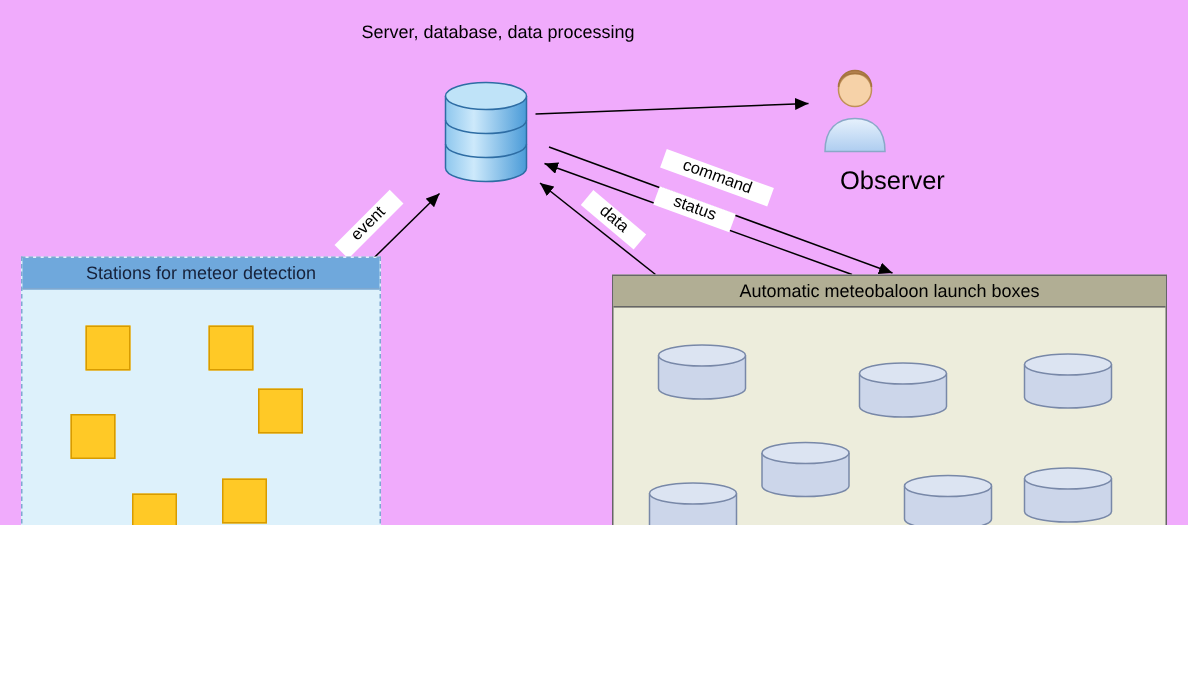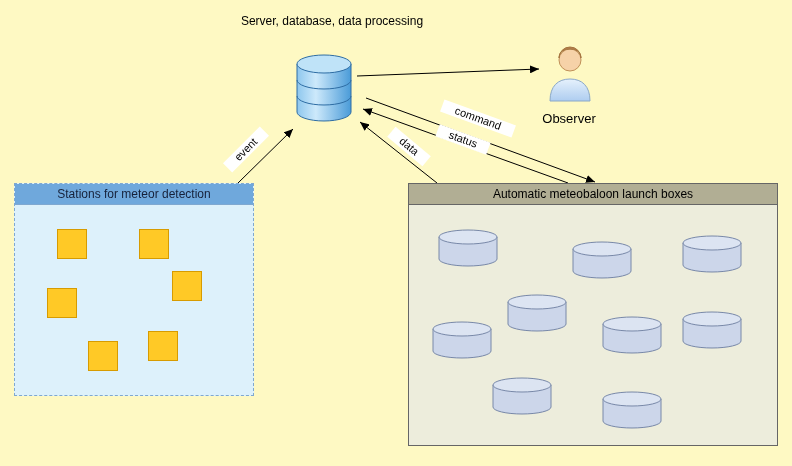--- a/index.html
+++ b/index.html
@@ -1,38 +1,38 @@
 <!DOCTYPE html>
 <html style="--station-header: #6FA8DC; --station-body: #DDF1FB; --station-border: #7FA8D0; --node-fill: #FFC926; --node-border: #D79B00; --launch-header: #B1AE94; --launch-body: #EDEDDC; --launch-border: #666666;"><head>
 <meta charset="utf-8">
 <style>
   * { margin:0; padding:0; box-sizing:border-box; }
   html,body { background:#fff; }
   body { font-family:"Liberation Sans", sans-serif; color:#000; }
-  #canvas { position:relative; width:792px; height:466px; background:#fef9c3; overflow:hidden; }
+  #canvas { position:relative; width:792px; height:350px; background:#f0abfc; overflow:hidden; }
 
   #edges-layer { position:absolute; left:0; top:0; width:792px; height:466px; pointer-events:none; }
   #edges-layer line { stroke:#000; stroke-width:1; }
 
   .node-label { position:absolute; font-size:12px; text-align:center; }
   #server-label { left:232px; top:14px; width:200px; }
-  #observer-label { left:539px; top:111px; width:60px; font-size:13px; }
+  #observer-label { left:560px; top:111px; width:60px; font-size:17px; }
 
   #server-icon { position:absolute; left:293px; top:53px; width:62px; height:70px; }
   #observer-icon { position:absolute; left:546px; top:44px; width:48px; height:58px; }
 
   .edge-label { position:absolute; font-size:11px; background:#fff; text-align:center; padding:0 2px; line-height:13px; }
   #lbl-notification { left:386px; top:50px; width:124px; }
   #lbl-event { left:220px; top:143px; width:52px; transform:rotate(-45deg); }
   #lbl-data { left:386px; top:140px; width:46px; transform:rotate(40deg); }
   #lbl-command { left:440px; top:112px; width:76px; transform:rotate(20deg); }
   #lbl-status { left:436px; top:133px; width:54px; transform:rotate(20deg); }
 
   .group-box { position:absolute; }
-  #stations-box { left:14px; top:183px; width:240px; height:213px; background:var(--station-body,#DDF1FB); border:1px dashed var(--station-border,#7FA8D0); }
+  #stations-box { left:14px; top:171px; width:240px; height:213px; background:var(--station-body,#DDF1FB); border:1px dashed var(--station-border,#7FA8D0); }
   #stations-header { height:21px; line-height:21px; background:var(--station-header,#6FA8DC); border-bottom:1px solid var(--station-border,#7FA8D0); font-size:12px; text-align:center; color:#16213a; }
   #stations-nodes { position:absolute; inset:0; }
   .square { position:absolute; width:30px; height:30px; background:var(--node-fill,#FFC926); border:1px solid var(--node-border,#D79B00); }
 
   #launch-box { left:408px; top:183px; width:370px; height:263px; background:var(--launch-body,#EDEDDC); border:1px solid var(--launch-border,#666666); }
   #launch-header { height:21px; line-height:21px; background:var(--launch-header,#B1AE94); border-bottom:1px solid var(--launch-border,#666666); font-size:12px; text-align:center; color:#000; }
   #launch-nodes { position:absolute; inset:0; }
   .cyl { position:absolute; width:60px; height:38px; }
 </style>
 </head>

